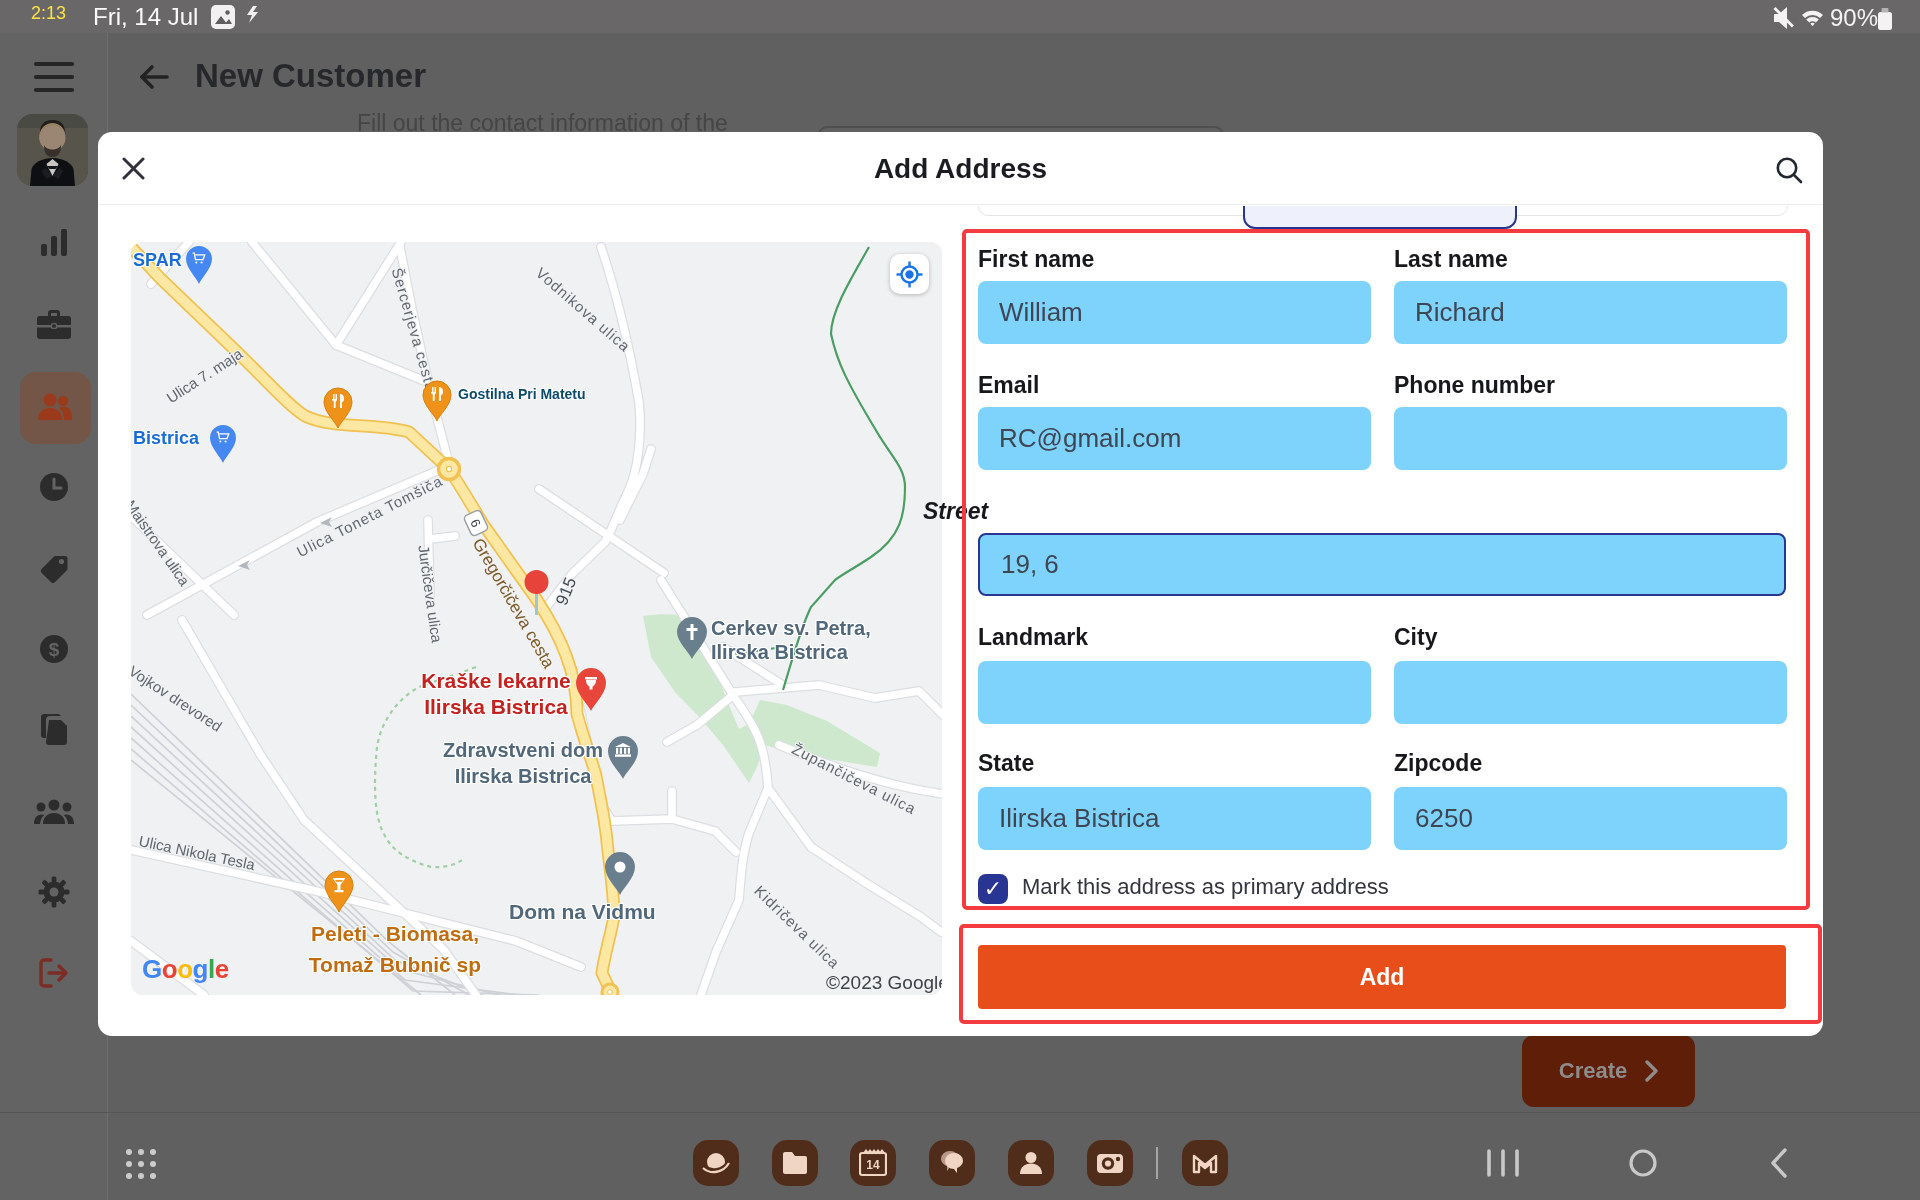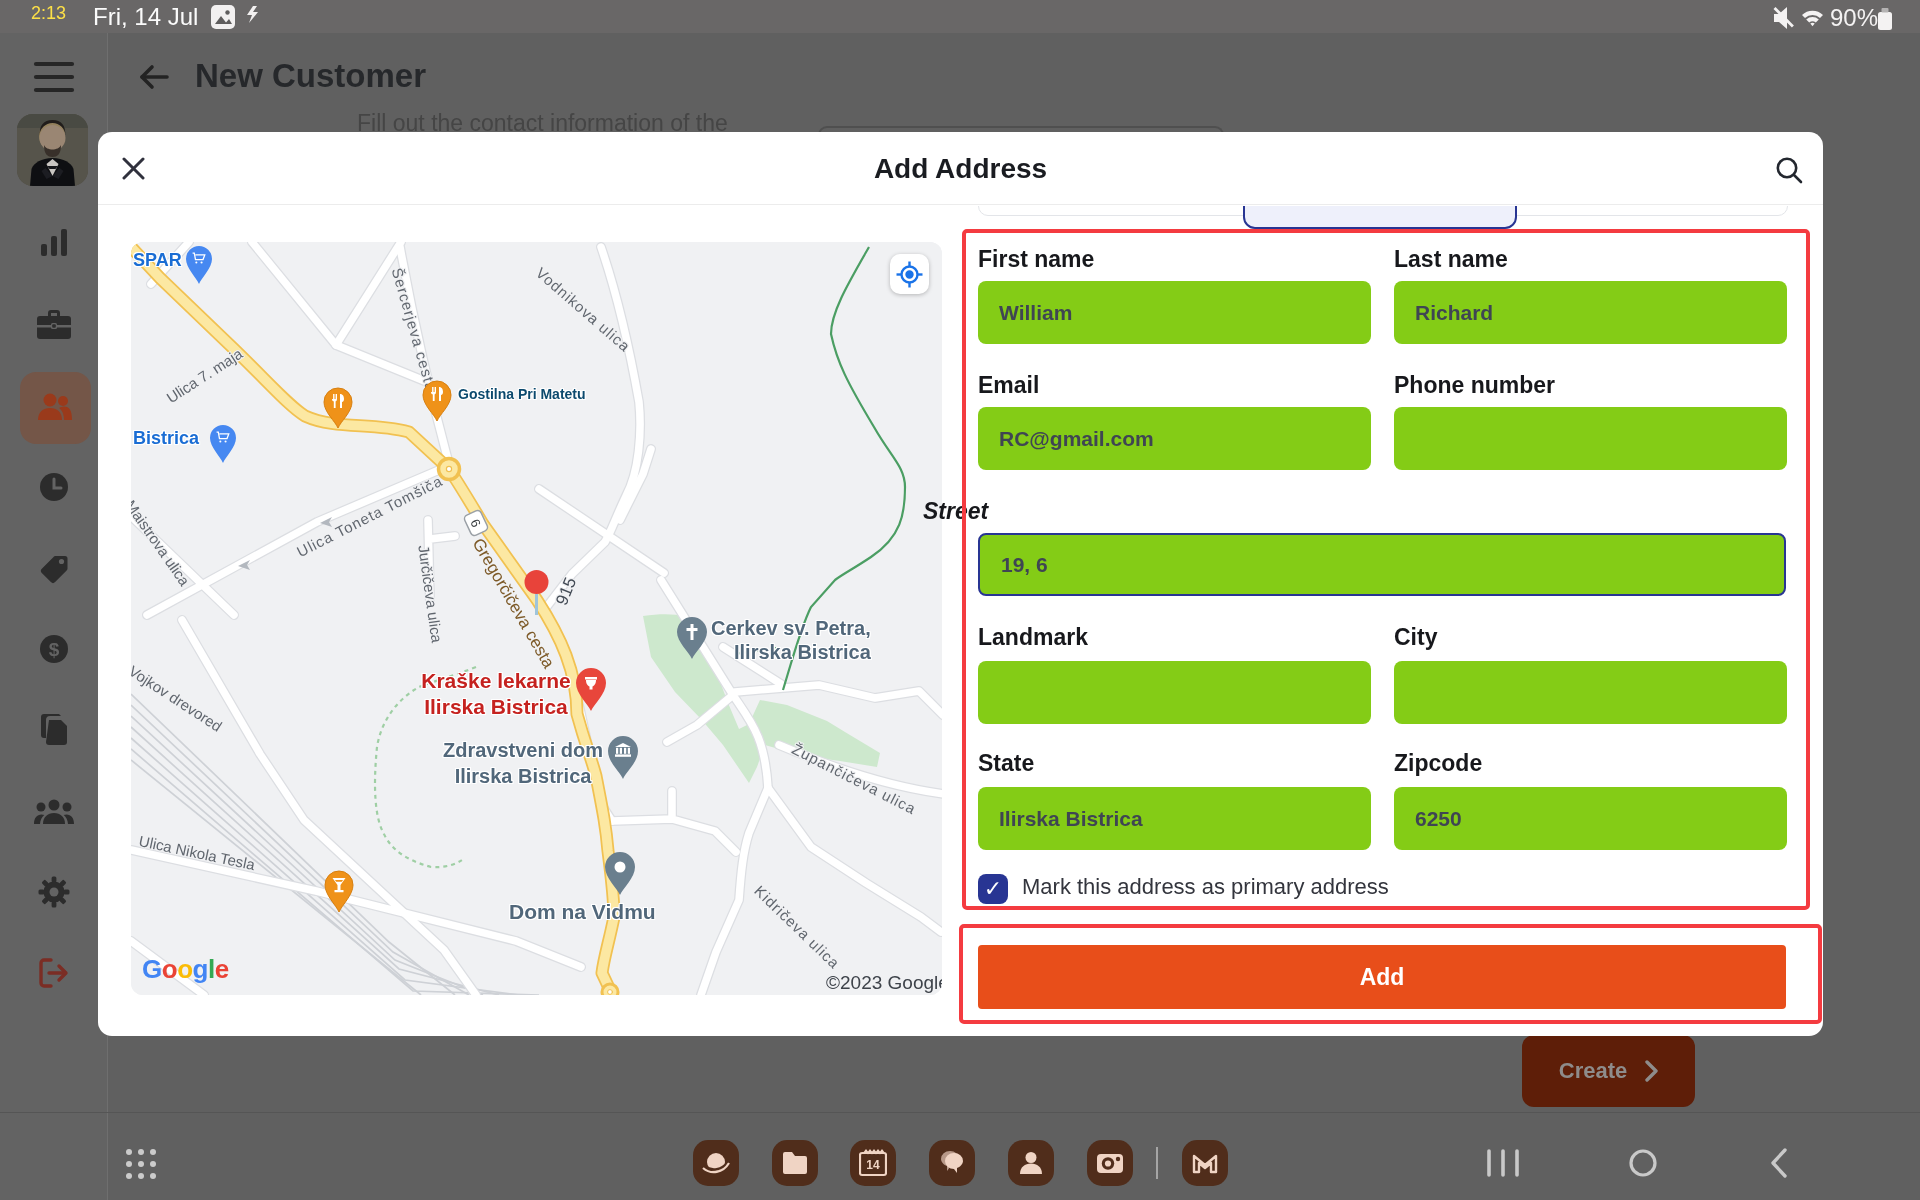--- a/index.html
+++ b/index.html
@@ -12,22 +12,22 @@
   #behind-title { left:195px; top:57px; color:#26282b; font-size:33px; font-weight:bold; }
   #create-btn { left:1522px; top:1035px; width:173px; height:72px; background:#5e1e08; border-radius:12px;
      color:#8e8c8b; font-size:22px; font-weight:bold; display:flex; align-items:center; justify-content:center; gap:18px;}
   #taskline { left:0; top:1112px; width:1920px; height:1px; background:#555; }
   
   #modal { left:98px; top:132px; width:1725px; height:904px; background:#ffffff; border-radius:14px; }
   #mheader-line { left:98px; top:204px; width:1725px; height:1px; background:#ececec; }
   #mtitle { left:98px; top:153px; width:1725px; text-align:center; font-size:28px; font-weight:bold; color:#1a1c21; }
   
   .flabel { position:absolute; font-size:23px; font-weight:bold; color:#17181c; }
-  .finput { position:absolute; height:63px; background:#84cc16; border-radius:8px; font-size:21px; color:#3f4553;
-            display:flex; align-items:center; padding-left:21px;font-weight:bold; }
+  .finput { position:absolute; height:63px; background:#7dd3fc; border-radius:8px; font-size:26px; color:#3f4553;
+            display:flex; align-items:center; padding-left:21px; }
   #redbox1 { left:962px; top:229px; width:848px; height:681px; border:4px solid #f43b40; border-radius:5px; }
   #redbox2 { left:959px; top:924px; width:863px; height:100px; border:4px solid #f43b40; border-radius:5px; }
   #addbtn { left:978px; top:945px; width:808px; height:64px; background:#e84e1a; border-radius:4px;
             color:#ffffff; font-size:23px; font-weight:bold; display:flex; align-items:center; justify-content:center; }
   #checkbox { left:978px; top:874px; width:30px; height:30px; background:#283593; border-radius:8px;
               color:#fff; font-size:22px; display:flex; align-items:center; justify-content:center; }
   
   #mapwrap { left:131px; top:242px; width:811px; height:753px; border-radius:12px; overflow:hidden; background:#f0f1f3; }
   .mlabel { position:absolute; color:#60666e; font-size:15px; white-space:pre;
     text-shadow:-1px -1px 0 #f0f1f3,1px -1px 0 #f0f1f3,-1px 1px 0 #f0f1f3,1px 1px 0 #f0f1f3,0 -1px 0 #f0f1f3,0 1px 0 #f0f1f3,-1px 0 0 #f0f1f3,1px 0 0 #f0f1f3; }
@@ -441,27 +441,29 @@
       <path d="M-4,-5 h8 l-1.2,1.8 h-5.6 Z" fill="#ef9219"></path>
     </g>
   </g>
 
   <rect x="404" y="352" width="3" height="21" fill="#9fc4da"></rect>
   <circle cx="405.5" cy="340" r="12" fill="#e8433a"></circle>
 </svg>
 <div class="poi" style="left:2px; top:8px; color:#1a6dd4; font-weight:bold; font-size:18px;">SPAR</div>
 <div class="poi" style="left:2px; top:186px; color:#1a6dd4; font-weight:bold; font-size:18px;">Bistrica</div>
 <div class="poi" style="left:327px; top:144px; color:#0c4a6e; font-size:14px;">Gostilna Pri Matetu</div>
-<div class="poi" style="left:580px; top:374px; color:#51677a; font-size:20px; text-align:right; line-height:24px;">Cerkev sv. Petra,
+<div class="poi" style="left:580px; top:374px; color:#51677a; font-size:20px; text-align:left; line-height:24px;">Cerkev sv. Petra,
 Ilirska Bistrica</div>
 <div class="poi" style="left:290px; top:426px; width:150px; color:#c5221f; font-size:21px; line-height:26px;">Kraške lekarne
 Ilirska Bistrica</div>
 <div class="poi" style="left:312px; top:495px; width:160px; color:#51677a; font-size:20px; line-height:26px;">Zdravstveni dom
 Ilirska Bistrica</div>
 <div class="poi" style="left:378px; top:658px; width:135px; color:#51677a; font-size:21px;">Dom na Vidmu</div>
+<div class="poi" style="left:144px; top:676px; width:240px; color:#c06c10; font-size:21px; line-height:31px;">Peleti - Biomasa,
+Tomaž Bubnič sp</div>
 <div class="poi" style="left:11px; top:712px; font-size:26px; font-weight:bold; letter-spacing:-0.5px; text-shadow:none;"><span style="color:#4285F4;">G</span><span style="color:#EA4335;">o</span><span style="color:#FBBC05;">o</span><span style="color:#4285F4;">g</span><span style="color:#34A853;">l</span><span style="color:#EA4335;">e</span></div>
 <div class="poi" style="left:695px; top:730px; font-size:19px; color:#3e434a; text-shadow:none; font-weight:normal;">©2023 Google</div>
 </div>
 <div class="abs" id="mylocation">
 <svg width="27" height="27" viewBox="0 0 27 27">
   <g fill="none" stroke="#1a73e8" stroke-width="2.4">
     <circle cx="13.5" cy="13.5" r="8"></circle>
     <circle cx="13.5" cy="13.5" r="3" fill="#1a73e8"></circle>
     <line x1="13.5" y1="0.5" x2="13.5" y2="5"></line>
     <line x1="13.5" y1="22" x2="13.5" y2="26.5"></line>

